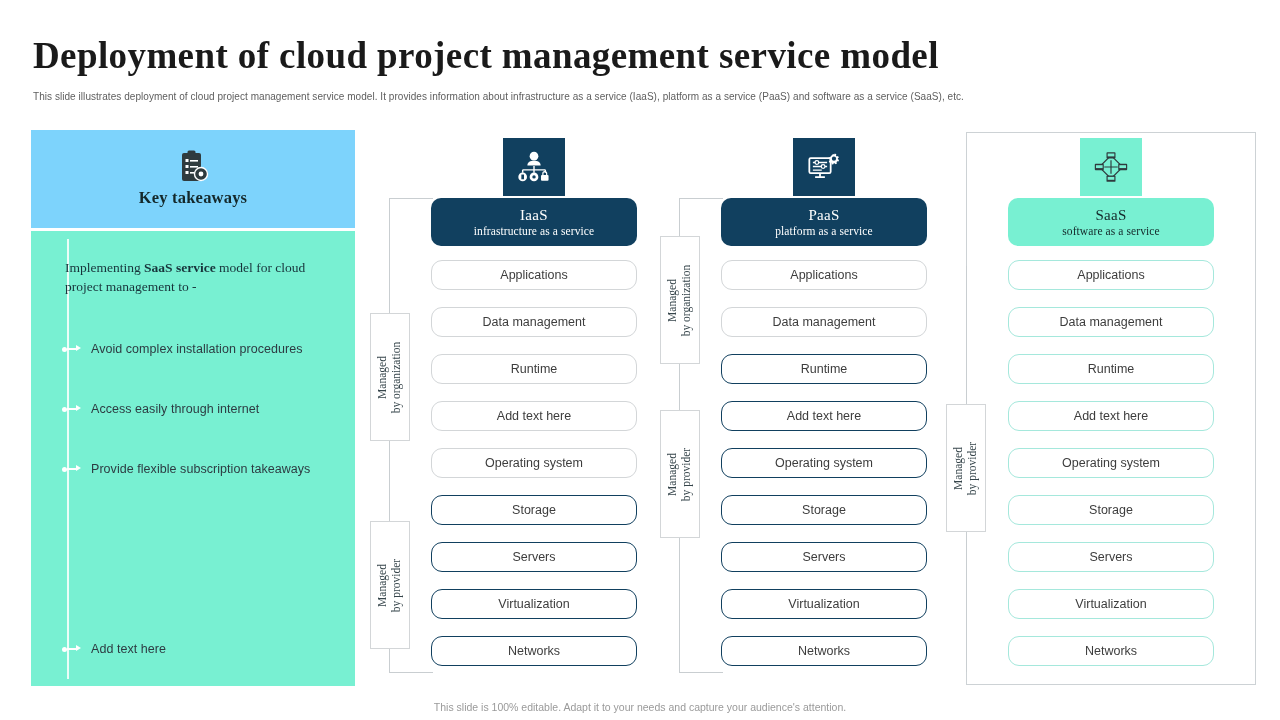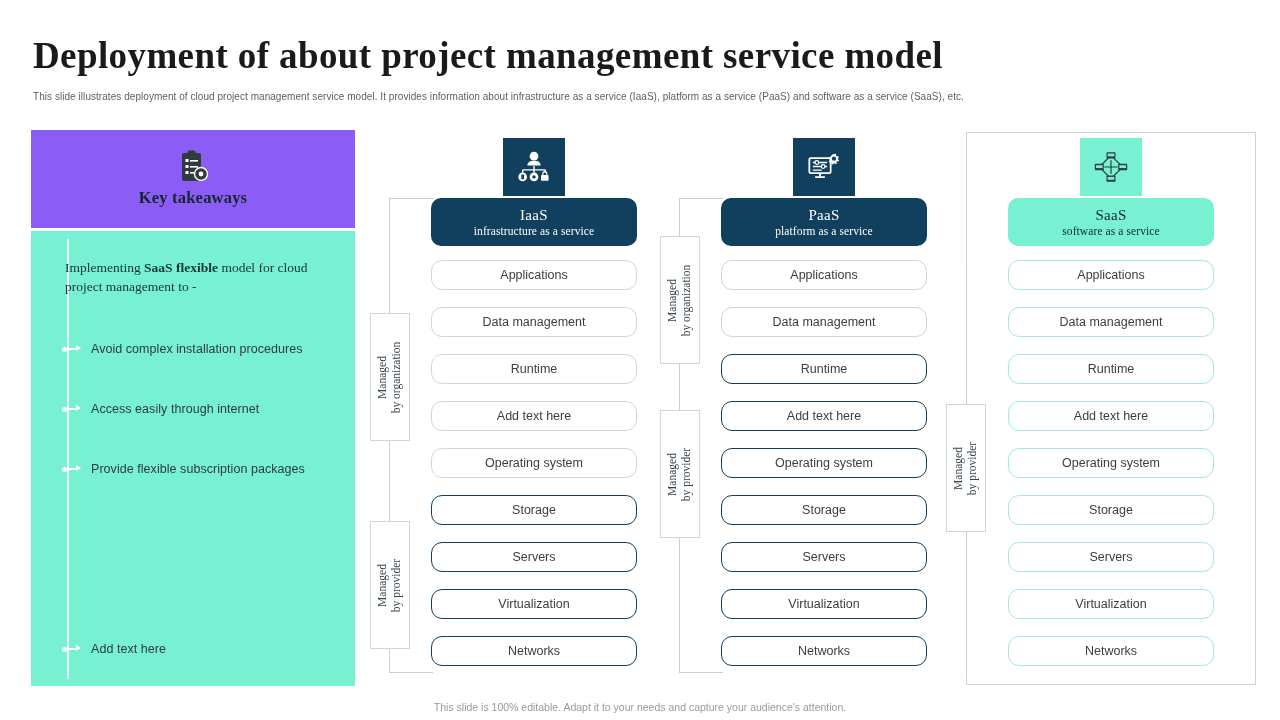--- a/index.html
+++ b/index.html
@@ -22,21 +22,21 @@
   #slide-subtitle {
     position:absolute; left:33px; top:91px; width:1220px;
     font-size:10px; color:#5e5e5e; letter-spacing:0.05px;
     white-space:nowrap;
   }
 
   
   #takeaways-panel { position:absolute; left:31px; top:130px; width:324px; height:556px; }
   #takeaways-header {
     position:absolute; left:0; top:0; width:324px; height:98px;
-    background:#8b5cf6;
+    background:#7dd3fc;
     display:flex; flex-direction:column; align-items:center; justify-content:center;
   }
   #takeaways-header .clip-icon { width:32px; height:34px; margin-bottom:4px; }
   #takeaways-title {
     font-family:"Liberation Serif", serif;
     font-size:16.5px; font-weight:700; color:#14282a; letter-spacing:0.2px;
   }
   #takeaways-body {
     position:absolute; left:0; top:101px; width:324px; height:455px;
     background:#78f0d2;
@@ -128,21 +128,21 @@
 
   
   #footer-note {
     position:absolute; left:0; top:701px; width:1280px; text-align:center;
     font-size:10.5px; color:#9a9a9a;
   }
 </style>
 </head>
 <body>
 
-<div id="slide-title">Deployment of about project management service model</div>
+<div id="slide-title">Deployment of cloud project management service model</div>
 <div id="slide-subtitle">This slide illustrates deployment of cloud project management service model. It provides information about infrastructure as a service (IaaS), platform as a service (PaaS) and software as a service (SaaS), etc.</div>
 
 <div id="takeaways-panel">
 
   <div id="takeaways-header">
     <span class="clip-icon">
       <svg viewBox="0 0 32 34" width="32" height="34">
         <rect x="5" y="3" width="19" height="28" rx="2" fill="#2f3b3e"></rect>
         <rect x="10.5" y="0.5" width="8" height="5" rx="1.5" fill="#2f3b3e"></rect>
         <rect x="8.5" y="9" width="3" height="3" fill="#ffffff"></rect>
@@ -155,21 +155,21 @@
         <circle cx="24" cy="24" r="2.4" fill="#ffffff"></circle>
       </svg>
     </span>
     <div id="takeaways-title">Key takeaways</div>
   </div>
 
   <div id="takeaways-body">
     <div class="timeline-rail"></div>
 
     <div id="takeaway-intro">
-      <span>Implementing </span><b>SaaS flexible</b><span> model for cloud project management  to -</span>
+      <span>Implementing </span><b>SaaS service</b><span> model for cloud project management  to -</span>
     </div>
 
     <div class="takeaway-item" style="top:105px">
       <span class="tk-marker">
           <i class="dot"></i>
           <i class="bar"></i>
           <i class="head"></i>
         </span>
       <span class="tk-text">Avoid complex installation procedures</span>
     </div>
@@ -180,21 +180,21 @@
           <i class="head"></i>
         </span>
       <span class="tk-text">Access easily through internet</span>
     </div>
     <div class="takeaway-item" style="top:225px">
       <span class="tk-marker">
           <i class="dot"></i>
           <i class="bar"></i>
           <i class="head"></i>
         </span>
-      <span class="tk-text">Provide flexible subscription packages</span>
+      <span class="tk-text">Provide flexible subscription takeaways</span>
     </div>
     <div class="takeaway-item" style="top:405px">
       <span class="tk-marker">
           <i class="dot"></i>
           <i class="bar"></i>
           <i class="head"></i>
         </span>
       <span class="tk-text">Add text here</span>
     </div>
   </div>

